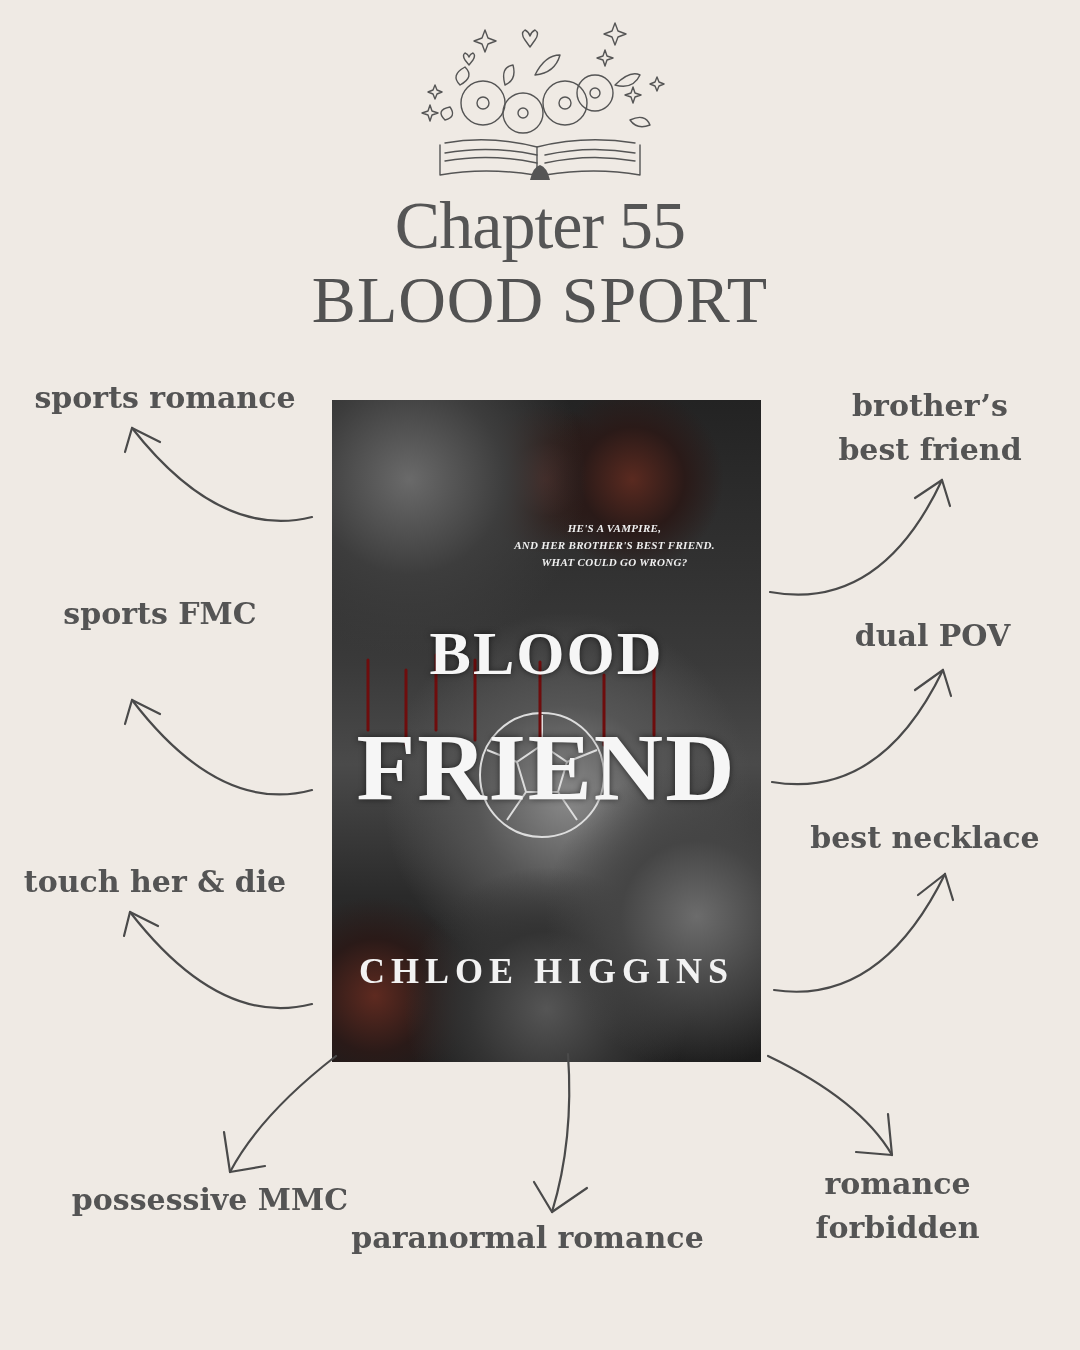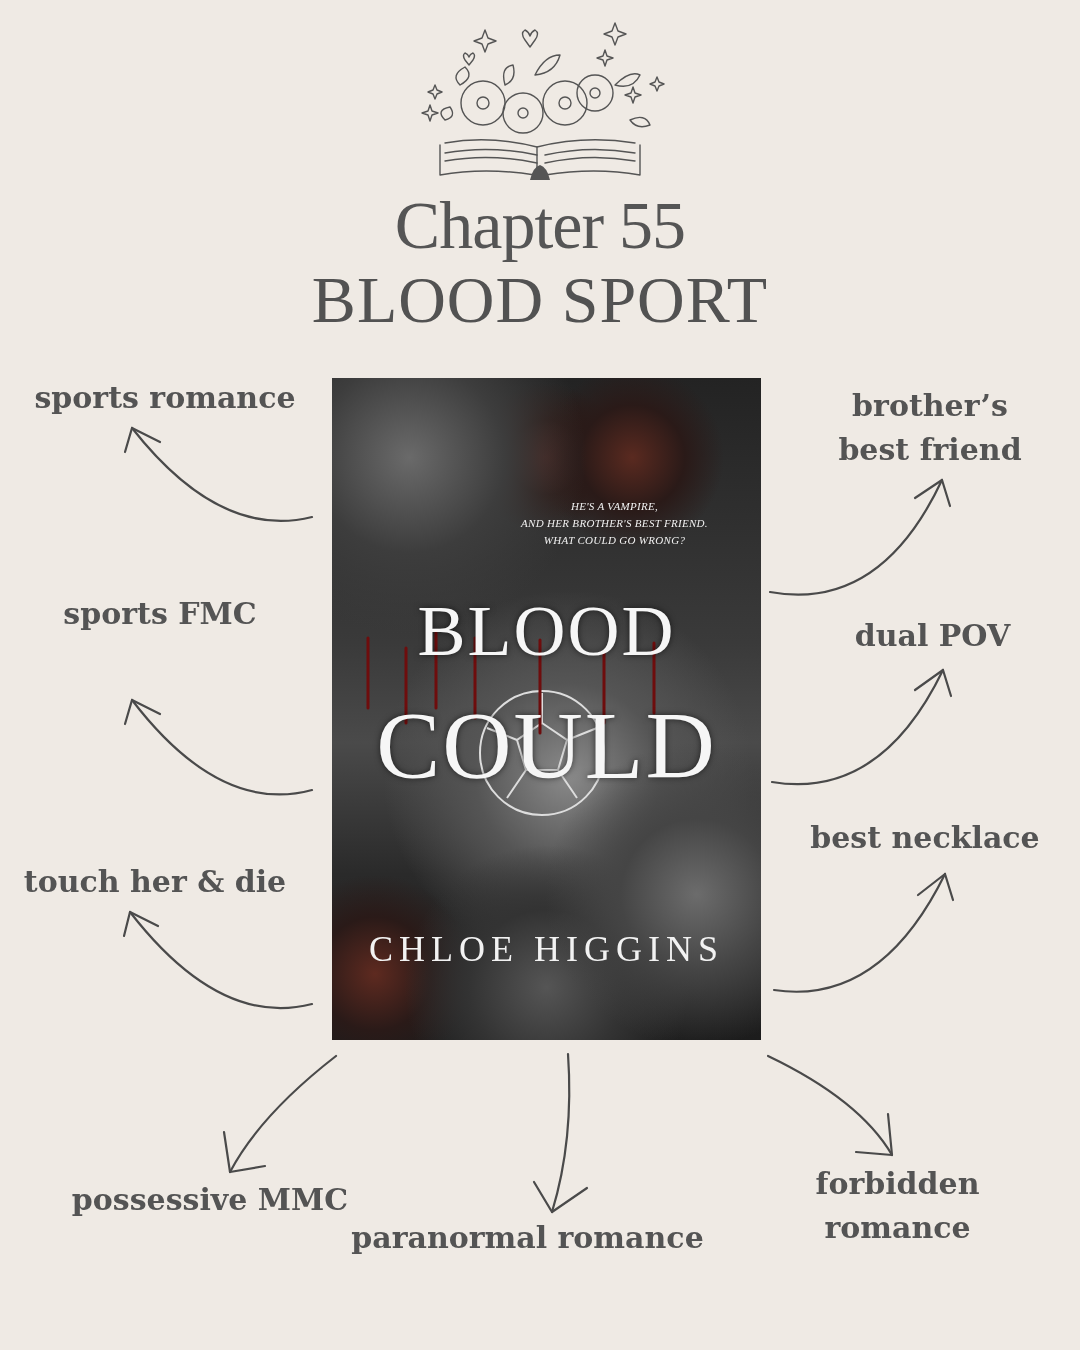--- a/index.html
+++ b/index.html
@@ -19,39 +19,40 @@
   .title {
     left: 0; width: 1080px; top: 262px; text-align: center;
     font-family: "Liberation Serif", serif; font-weight: normal; font-size: 66px;
     letter-spacing: 1px; color: #525252;
   }
   .trope {
     font-family: "DejaVu Serif", serif; font-weight: bold; font-size: 30px;
     line-height: 44px; text-align: center; color: #545454; white-space: nowrap;
   }
   .cover {
-    left: 332px; top: 378px; width: 429px; height: 662px; overflow: hidden;
+    left: 332px; top: 400px; width: 429px; height: 662px; overflow: hidden;
     background:
       radial-gradient(circle at 18% 12%, #6a6a6a 0, #3d3d3d 14%, transparent 26%),
       radial-gradient(circle at 70% 12%, #5a2a20 0, #2a1a18 8%, transparent 14%),
       radial-gradient(circle at 50% 12%, #4a1e18 0, #2a1612 6%, transparent 12%),
       radial-gradient(circle at 85% 78%, #6c6c6c 0, #454545 12%, transparent 24%),
       radial-gradient(circle at 50% 92%, #555 0, #333 12%, transparent 22%),
       radial-gradient(circle at 10% 90%, #5e2a20 0, #2a1a18 8%, transparent 14%),
       radial-gradient(circle at 55% 60%, #8a8a8a 0, #555 20%, transparent 40%),
       linear-gradient(180deg, #232323 0%, #3a3a3a 40%, #4a4a4a 55%, #2a2a2a 75%, #1c1c1c 100%);
+    font-weight: bold;
   }
   .cover .tagline {
     left: 150px; top: 120px; width: 265px; text-align: center;
     font-family: "Liberation Serif", serif; font-style: italic; font-size: 11px;
     line-height: 17px; color: #f0f0f0; letter-spacing: 0.3px;
   }
   .cover .blood {
     left: 0; top: 205px; width: 429px; text-align: center;
-    font-family: "Liberation Serif", serif; font-size: 72px; line-height: 96px;
+    font-family: "Liberation Serif", serif; font-size: 62px; line-height: 96px;
     color: #f6f6f6; letter-spacing: 2px; text-shadow: 0 0 6px rgba(0,0,0,0.6);
   }
   .cover .sport {
     left: 0; top: 320px; width: 429px; text-align: center;
     font-family: "Liberation Serif", serif; font-size: 96px; line-height: 96px;
     color: #f6f6f6; letter-spacing: 2px; text-shadow: 0 0 6px rgba(0,0,0,0.6);
   }
   .cover .author {
     left: 0; top: 550px; width: 429px; text-align: center;
     font-family: "Liberation Serif", serif; font-size: 36px; letter-spacing: 6px;
@@ -119,21 +120,21 @@
       <line x1="36" y1="260" x2="36" y2="330"></line>
         <line x1="74" y1="270" x2="74" y2="345"></line>
       <line x1="104" y1="255" x2="104" y2="330"></line>
         <line x1="143" y1="260" x2="143" y2="340"></line>
       <line x1="208" y1="262" x2="208" y2="355"></line>
         <line x1="272" y1="275" x2="272" y2="345"></line>
       <line x1="322" y1="265" x2="322" y2="335"></line>
     </g>
   </svg>
   <div class="abs blood">BLOOD</div>
-  <div class="abs sport">COULD</div>
+  <div class="abs sport">FRIEND</div>
   <div class="abs author">CHLOE HIGGINS</div>
 </div>
 
 <svg class="abs arrows" viewBox="0 0 1080 1350">
   <g fill="none" stroke="#4a4a4a" stroke-width="2.2" stroke-linecap="round">
 
     <g>
         <path d="M312 517 Q220 540 132 428"></path>
         <path d="M132 428 L125 452 M132 428 L160 442"></path>
       </g>
@@ -195,15 +196,15 @@
   <div>best necklace</div>
 </div>
 
 <div class="abs trope" style="left:60px;top:1178px;width:300px;">
   <div>possessive MMC</div>
 </div>
 <div class="abs trope" style="left:335px;top:1216px;width:385px;">
   <div>paranormal romance</div>
 </div>
 <div class="abs trope" style="left:790px;top:1162px;width:215px;">
+  <div>romance</div>
   <div>forbidden</div>
-  <div>romance</div>
 </div>
 
 </body></html>

